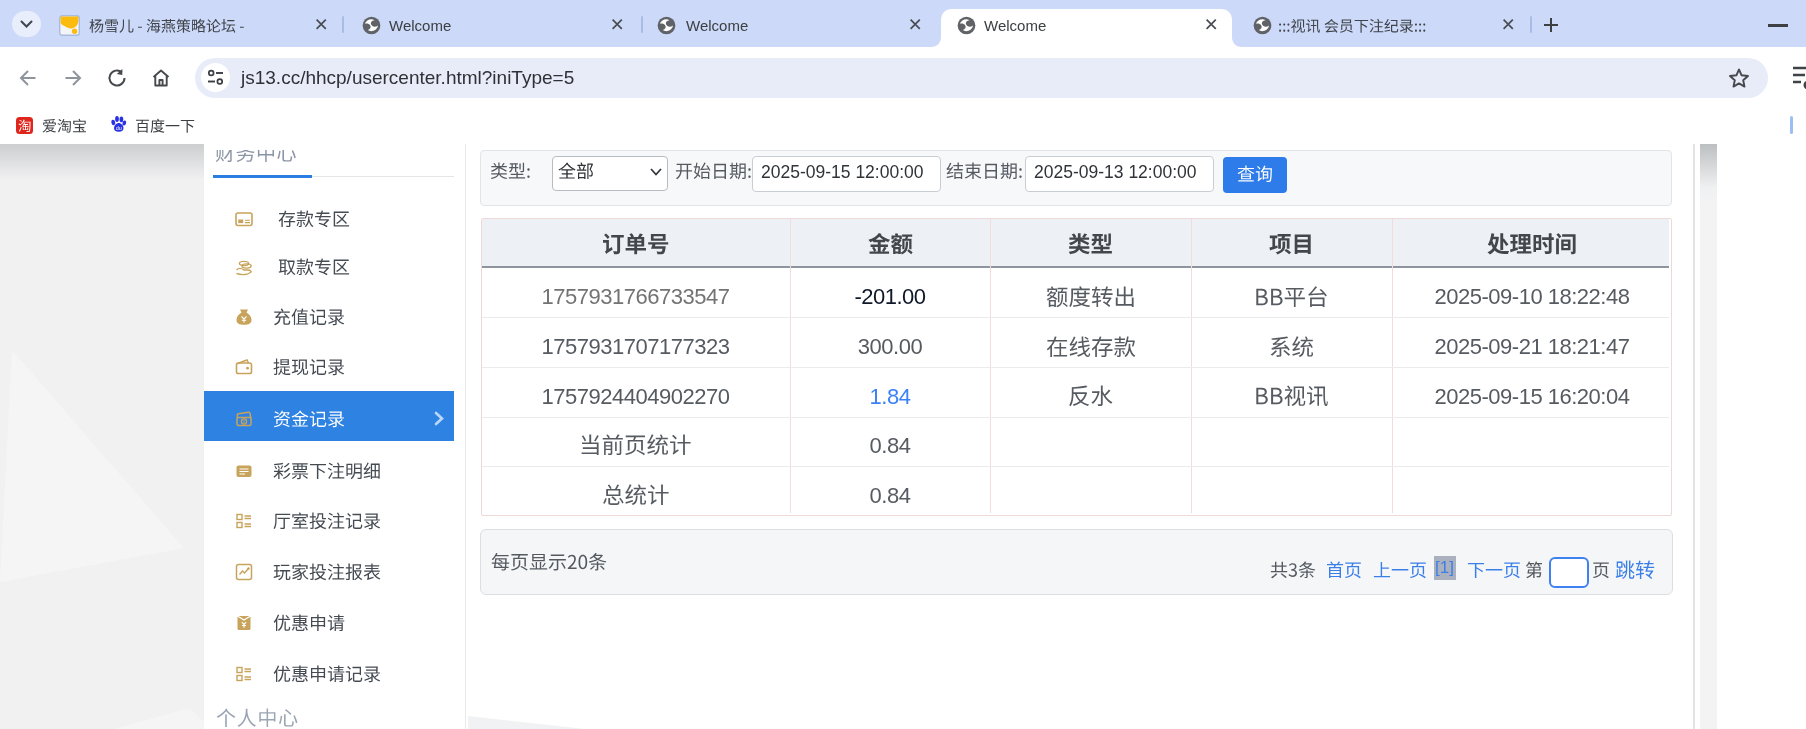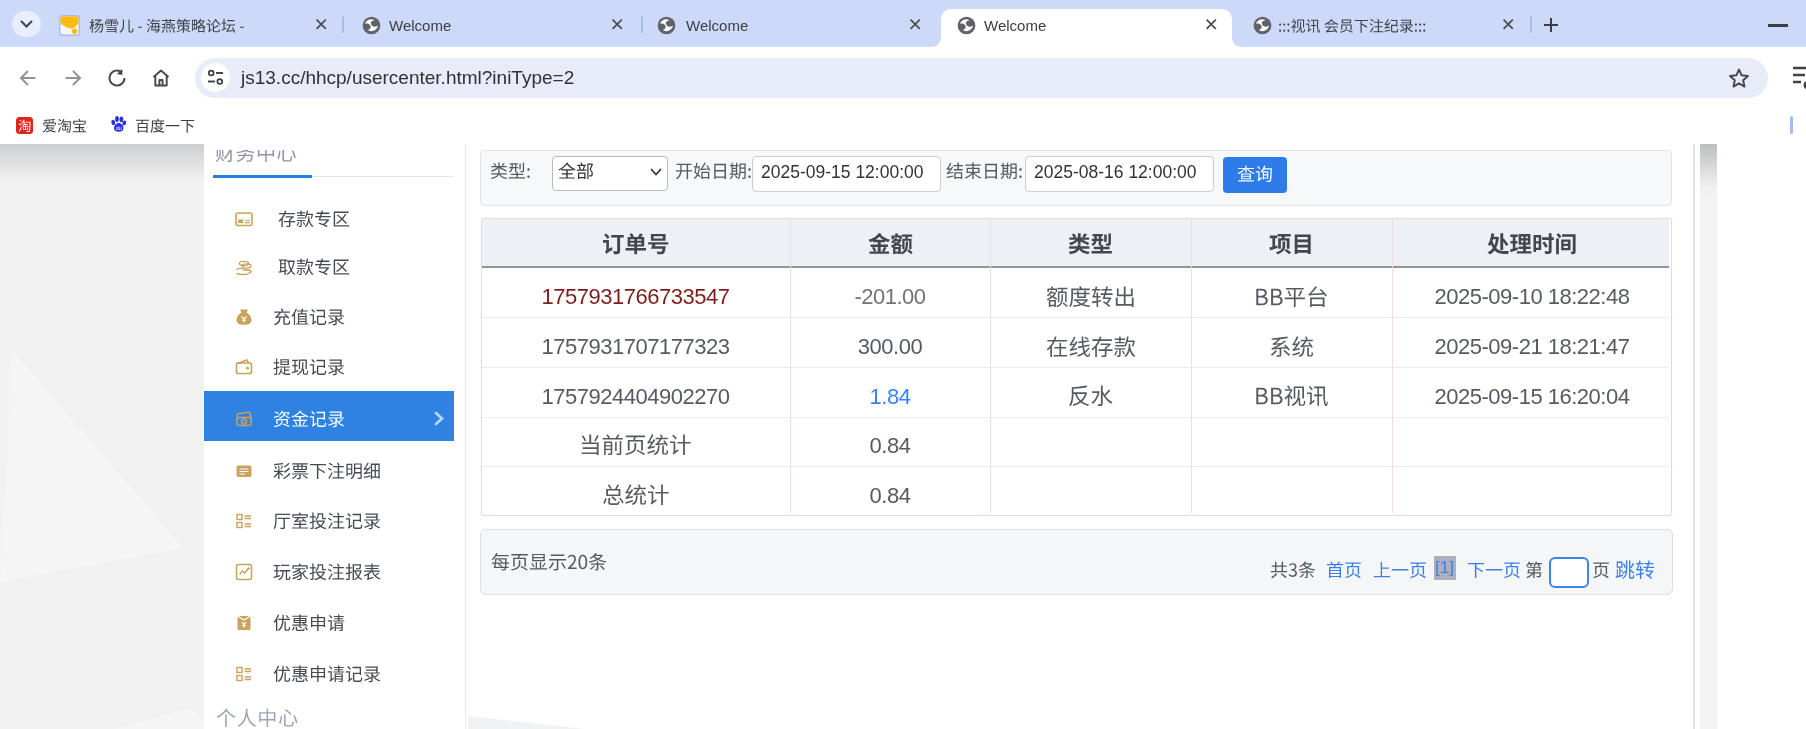--- a/index.html
+++ b/index.html
@@ -85,21 +85,21 @@
     <path d="M1.5 8 L9 1.5 L16.5 8 M3.3 7 V16.5 H14.7 V7 M7.4 16.5 V11 H10.6 V16.5" stroke="#46494e" stroke-width="1.9" fill="none" stroke-linejoin="round"></path>
   </svg>
 <div class="a" style="left:195px;top:58px;width:1573px;height:40px;background:#e8ecf8;border-radius:20px"></div>
 <div class="a" style="left:201px;top:63px;width:29px;height:29px;background:#fff;border-radius:15px"></div>
 <svg class="i" style="left:208px;top:70px" width="16" height="15">
     <circle cx="3.2" cy="3" r="2.4" stroke="#3a3f45" stroke-width="1.7" fill="none"></circle>
     <path d="M8 3 H15" stroke="#3a3f45" stroke-width="1.9"></path>
     <circle cx="11.8" cy="11.5" r="2.4" stroke="#3a3f45" stroke-width="1.7" fill="none"></circle>
     <path d="M0 11.5 H7" stroke="#3a3f45" stroke-width="1.9"></path>
   </svg>
-<div class="a" style="left:241.0px;top:66.5px;font:400 19px/22px 'Liberation Sans',sans-serif;color:#2f3136;letter-spacing:0">js13.cc/hhcp/usercenter.html?iniType=2</div>
+<div class="a" style="left:241.0px;top:66.5px;font:400 19px/22px 'Liberation Sans',sans-serif;color:#2f3136;letter-spacing:0">js13.cc/hhcp/usercenter.html?iniType=5</div>
 <svg class="i" style="left:1729px;top:68px" width="20" height="20">
     <path d="M10 1.5 L12.6 7.3 L19 8 L14.2 12.3 L15.5 18.6 L10 15.4 L4.5 18.6 L5.8 12.3 L1 8 L7.4 7.3 Z" stroke="#46494e" stroke-width="1.9" fill="none" stroke-linejoin="round"></path>
   </svg>
 <svg class="i" style="left:1793px;top:66px" width="17" height="24">
     <path d="M0 2 H17 M0 9 H12 M0 16 H8" stroke="#3f4348" stroke-width="2.6"></path>
     <circle cx="15" cy="19" r="4.5" fill="#3f4348"></circle>
   </svg>
 <div class="a" style="left:0px;top:105px;width:1806px;height:35px;background:#ffffff"></div>
 <div class="a" style="left:16px;top:117px;width:17px;height:17px;background:#e0261c;border-radius:3.5px"></div>
 <svg class="t" style="left:17.8px;top:125.5px" width="1" height="1">
@@ -239,21 +239,21 @@
     </svg>
     <svg class="t" style="left:675.0px;top:26.5px" width="1" height="1">
       <path transform="translate(0,6.7)" d="M11.7 -12.7V-7.5H6.6V-8.3V-12.7ZM0.9 -7.5V-6.2H5.2C4.9 -3.8 4.0 -1.3 1.0 0.5C1.3 0.7 1.8 1.2 2.1 1.5C5.4 -0.6 6.3 -3.4 6.6 -6.2H11.7V1.5H13.1V-6.2H17.1V-7.5H13.1V-12.7H16.5V-13.9H1.6V-12.7H5.3V-8.3L5.3 -7.5Z M26.3 -5.9V1.4H27.6V0.6H33.0V1.4H34.3V-5.9ZM27.6 -0.6V-4.7H33.0V-0.6ZM25.7 -7.3C26.2 -7.5 27.0 -7.6 33.7 -8.1C33.9 -7.7 34.1 -7.2 34.3 -6.9L35.4 -7.5C34.9 -8.8 33.6 -10.9 32.4 -12.5L31.3 -12.0C31.9 -11.2 32.5 -10.2 33.1 -9.3L27.3 -8.9C28.5 -10.6 29.7 -12.7 30.7 -14.7L29.3 -15.1C28.4 -12.9 26.9 -10.4 26.4 -9.8C26.0 -9.1 25.6 -8.7 25.3 -8.6C25.4 -8.3 25.6 -7.6 25.7 -7.3ZM21.6 -10.2H23.7C23.5 -7.9 23.1 -5.9 22.4 -4.3C21.8 -4.8 21.2 -5.3 20.6 -5.7C20.9 -7.0 21.3 -8.6 21.6 -10.2ZM19.2 -5.3C20.1 -4.6 21.0 -3.9 21.9 -3.1C21.1 -1.5 20.0 -0.4 18.7 0.3C19.0 0.6 19.4 1.1 19.5 1.4C20.9 0.6 22.0 -0.6 22.9 -2.2C23.6 -1.6 24.2 -0.9 24.6 -0.4L25.4 -1.5C24.9 -2.1 24.2 -2.8 23.5 -3.5C24.3 -5.5 24.8 -8.1 25.0 -11.3L24.2 -11.5L24.0 -11.4H21.9C22.1 -12.7 22.3 -13.9 22.5 -15.0L21.2 -15.0C21.1 -13.9 20.9 -12.7 20.7 -11.4H18.8V-10.2H20.4C20.0 -8.3 19.6 -6.5 19.2 -5.3Z M40.6 -6.3H49.5V-1.3H40.6ZM40.6 -7.7V-12.5H49.5V-7.7ZM39.2 -13.9V1.2H40.6V0.1H49.5V1.2H51.0V-13.9Z M57.2 -2.6C56.7 -1.4 55.7 -0.2 54.7 0.6C55.0 0.8 55.6 1.2 55.8 1.4C56.8 0.5 57.8 -0.8 58.5 -2.2ZM59.8 -2.0C60.5 -1.2 61.3 0.0 61.6 0.8L62.7 0.1C62.4 -0.6 61.5 -1.7 60.8 -2.6ZM69.4 -13.0V-10.1H65.7V-13.0ZM64.4 -14.2V-7.7C64.4 -5.1 64.3 -1.7 62.8 0.7C63.1 0.9 63.6 1.3 63.9 1.5C64.9 -0.2 65.4 -2.5 65.6 -4.7H69.4V-0.3C69.4 -0.0 69.3 0.1 69.0 0.1C68.8 0.1 67.8 0.1 66.9 0.1C67.1 0.4 67.3 1.0 67.3 1.4C68.6 1.4 69.5 1.3 70.0 1.1C70.5 0.9 70.7 0.5 70.7 -0.3V-14.2ZM69.4 -8.9V-5.9H65.7C65.7 -6.5 65.7 -7.1 65.7 -7.7V-8.9ZM61.0 -14.9V-12.7H57.7V-14.9H56.5V-12.7H54.9V-11.5H56.5V-4.2H54.7V-3.0H63.6V-4.2H62.2V-11.5H63.6V-12.7H62.2V-14.9ZM57.7 -11.5H61.0V-9.9H57.7ZM57.7 -8.8H61.0V-7.1H57.7ZM57.7 -6.0H61.0V-4.2H57.7Z M74.5 -7.0C75.2 -7.0 75.7 -7.5 75.7 -8.3C75.7 -9.0 75.2 -9.5 74.5 -9.5C73.8 -9.5 73.3 -9.0 73.3 -8.3C73.3 -7.5 73.8 -7.0 74.5 -7.0ZM74.5 0.2C75.2 0.2 75.7 -0.3 75.7 -1.0C75.7 -1.8 75.2 -2.3 74.5 -2.3C73.8 -2.3 73.3 -1.8 73.3 -1.0C73.3 -0.3 73.8 0.2 74.5 0.2Z" fill="#555a60"></path>
     </svg>
     <div class="a" style="left:752px;top:12px;width:187px;height:34px;background:#fff;border:1px solid #c9ced3;border-radius:4px"></div>
     <div class="a" style="left:761.0px;top:17.5px;font:400 17.5px/20px 'Liberation Sans',sans-serif;color:#303337;letter-spacing:0">2025-09-15 12:00:00</div>
     <svg class="t" style="left:946.0px;top:26.5px" width="1" height="1">
       <path transform="translate(0,6.7)" d="M0.6 -1.0 0.9 0.4C2.6 0.0 5.0 -0.5 7.3 -1.0L7.2 -2.2C4.8 -1.7 2.3 -1.2 0.6 -1.0ZM1.0 -7.7C1.3 -7.8 1.7 -7.9 4.0 -8.2C3.2 -7.0 2.4 -6.1 2.1 -5.8C1.5 -5.1 1.1 -4.7 0.7 -4.6C0.8 -4.3 1.1 -3.6 1.1 -3.3C1.6 -3.5 2.2 -3.7 7.2 -4.6C7.2 -4.9 7.1 -5.4 7.2 -5.8L3.1 -5.1C4.6 -6.7 6.0 -8.6 7.3 -10.6L6.0 -11.3C5.7 -10.7 5.3 -10.0 4.9 -9.4L2.5 -9.2C3.5 -10.7 4.6 -12.6 5.4 -14.4L4.0 -15.0C3.3 -12.9 2.0 -10.7 1.6 -10.1C1.2 -9.5 0.9 -9.1 0.5 -9.0C0.7 -8.7 0.9 -8.0 1.0 -7.7ZM11.5 -15.1V-12.7H7.3V-11.4H11.5V-8.6H7.8V-7.3H16.7V-8.6H12.9V-11.4H17.0V-12.7H12.9V-15.1ZM8.3 -5.5V1.4H9.6V0.6H14.9V1.3H16.2V-5.5ZM9.6 -0.6V-4.2H14.9V-0.6Z M20.6 -10.0V-4.8H25.6C23.9 -2.9 21.2 -1.2 18.7 -0.3C19.0 -0.0 19.4 0.5 19.7 0.8C22.0 -0.1 24.5 -1.8 26.3 -3.8V1.4H27.7V-3.9C29.4 -1.8 32.0 -0.1 34.4 0.9C34.6 0.5 35.1 -0.0 35.4 -0.3C32.9 -1.2 30.1 -2.9 28.4 -4.8H33.5V-10.0H27.7V-11.9H34.7V-13.2H27.7V-15.1H26.3V-13.2H19.4V-11.9H26.3V-10.0ZM21.9 -8.8H26.3V-6.0H21.9ZM27.7 -8.8H32.1V-6.0H27.7Z M40.6 -6.3H49.5V-1.3H40.6ZM40.6 -7.7V-12.5H49.5V-7.7ZM39.2 -13.9V1.2H40.6V0.1H49.5V1.2H51.0V-13.9Z M57.2 -2.6C56.7 -1.4 55.7 -0.2 54.7 0.6C55.0 0.8 55.6 1.2 55.8 1.4C56.8 0.5 57.8 -0.8 58.5 -2.2ZM59.8 -2.0C60.5 -1.2 61.3 0.0 61.6 0.8L62.7 0.1C62.4 -0.6 61.5 -1.7 60.8 -2.6ZM69.4 -13.0V-10.1H65.7V-13.0ZM64.4 -14.2V-7.7C64.4 -5.1 64.3 -1.7 62.8 0.7C63.1 0.9 63.6 1.3 63.9 1.5C64.9 -0.2 65.4 -2.5 65.6 -4.7H69.4V-0.3C69.4 -0.0 69.3 0.1 69.0 0.1C68.8 0.1 67.8 0.1 66.9 0.1C67.1 0.4 67.3 1.0 67.3 1.4C68.6 1.4 69.5 1.3 70.0 1.1C70.5 0.9 70.7 0.5 70.7 -0.3V-14.2ZM69.4 -8.9V-5.9H65.7C65.7 -6.5 65.7 -7.1 65.7 -7.7V-8.9ZM61.0 -14.9V-12.7H57.7V-14.9H56.5V-12.7H54.9V-11.5H56.5V-4.2H54.7V-3.0H63.6V-4.2H62.2V-11.5H63.6V-12.7H62.2V-14.9ZM57.7 -11.5H61.0V-9.9H57.7ZM57.7 -8.8H61.0V-7.1H57.7ZM57.7 -6.0H61.0V-4.2H57.7Z M74.5 -7.0C75.2 -7.0 75.7 -7.5 75.7 -8.3C75.7 -9.0 75.2 -9.5 74.5 -9.5C73.8 -9.5 73.3 -9.0 73.3 -8.3C73.3 -7.5 73.8 -7.0 74.5 -7.0ZM74.5 0.2C75.2 0.2 75.7 -0.3 75.7 -1.0C75.7 -1.8 75.2 -2.3 74.5 -2.3C73.8 -2.3 73.3 -1.8 73.3 -1.0C73.3 -0.3 73.8 0.2 74.5 0.2Z" fill="#555a60"></path>
     </svg>
     <div class="a" style="left:1025px;top:12px;width:187px;height:34px;background:#fff;border:1px solid #c9ced3;border-radius:4px"></div>
-    <div class="a" style="left:1034.0px;top:17.5px;font:400 17.5px/20px 'Liberation Sans',sans-serif;color:#303337;letter-spacing:0">2025-08-16 12:00:00</div>
+    <div class="a" style="left:1034.0px;top:17.5px;font:400 17.5px/20px 'Liberation Sans',sans-serif;color:#303337;letter-spacing:0">2025-09-13 12:00:00</div>
     <div class="a" style="left:1223px;top:13px;width:64px;height:36px;background:#2d7cea;border-radius:4px"></div>
     <svg class="t" style="left:1237.0px;top:30.0px" width="1" height="1">
       <path transform="translate(0,6.7)" d="M5.3 -3.9H12.6V-2.4H5.3ZM5.3 -6.3H12.6V-4.9H5.3ZM4.0 -7.3V-1.4H14.0V-7.3ZM1.3 -0.4V0.9H16.7V-0.4ZM8.3 -15.1V-12.8H1.0V-11.6H6.8C5.3 -9.9 2.9 -8.4 0.6 -7.6C0.9 -7.4 1.3 -6.9 1.5 -6.6C4.0 -7.5 6.6 -9.4 8.3 -11.6V-7.9H9.6V-11.6C11.3 -9.5 14.0 -7.6 16.5 -6.7C16.6 -7.0 17.0 -7.6 17.4 -7.8C15.1 -8.5 12.6 -10.0 11.1 -11.6H17.0V-12.8H9.6V-15.1Z M20.1 -13.9C20.9 -13.1 22.0 -12.0 22.5 -11.2L23.5 -12.1C23.0 -12.8 21.9 -13.9 21.0 -14.7ZM18.8 -9.5V-8.2H21.3V-2.0C21.3 -1.2 20.8 -0.7 20.4 -0.4C20.7 -0.2 21.0 0.4 21.1 0.7C21.4 0.4 21.9 -0.0 24.9 -2.3C24.8 -2.6 24.6 -3.1 24.5 -3.5L22.6 -2.1V-9.5ZM27.1 -15.1C26.4 -12.8 25.1 -10.6 23.6 -9.1C24.0 -8.9 24.5 -8.5 24.8 -8.2C25.5 -9.0 26.2 -10.0 26.9 -11.2H33.6C33.4 -3.7 33.1 -0.8 32.5 -0.2C32.3 0.1 32.1 0.1 31.7 0.1C31.3 0.1 30.3 0.1 29.2 0.0C29.5 0.4 29.6 1.0 29.7 1.3C30.7 1.4 31.7 1.4 32.3 1.3C32.9 1.3 33.3 1.1 33.7 0.6C34.4 -0.3 34.6 -3.2 34.9 -11.7C34.9 -11.9 34.9 -12.4 34.9 -12.4H27.5C27.9 -13.2 28.2 -14.0 28.5 -14.8ZM30.1 -5.3V-3.3H27.0V-5.3ZM30.1 -6.4H27.0V-8.3H30.1ZM25.7 -9.4V-1.1H27.0V-2.2H31.3V-9.4Z" fill="#ffffff"></path>
     </svg>
     <div class="a" style="left:481px;top:74px;width:1189px;height:296px;background:#fff;border:1px solid #eed8d8;border-radius:2px"></div>
     <div class="a" style="left:482px;top:75px;width:1187px;height:47px;background:#edf0f4;border-bottom:2px solid #8f959c"></div>
     <svg class="t" style="left:601.8px;top:99.5px" width="1" height="1">
       <path transform="translate(0,8.3)" d="M2.1 -17.2C3.3 -16.0 4.9 -14.4 5.7 -13.4L7.6 -15.3C6.8 -16.4 5.1 -17.9 3.9 -18.9ZM4.3 1.7C4.7 1.1 5.6 0.5 10.7 -2.9C10.4 -3.5 10.0 -4.7 9.9 -5.4L6.9 -3.5V-12.2H1.0V-9.6H4.3V-2.8C4.3 -1.7 3.5 -1.0 3.0 -0.6C3.4 -0.1 4.1 1.0 4.3 1.7ZM9.2 -17.4V-14.7H15.2V-1.5C15.2 -1.1 15.1 -1.0 14.6 -0.9C14.1 -0.9 12.5 -0.9 11.0 -1.0C11.5 -0.2 12.0 1.1 12.1 1.9C14.2 1.9 15.7 1.8 16.8 1.4C17.8 0.9 18.1 0.1 18.1 -1.5V-14.7H21.8V-17.4Z M28.2 -9.5H32.3V-7.9H28.2ZM35.1 -9.5H39.4V-7.9H35.1ZM28.2 -13.1H32.3V-11.5H28.2ZM35.1 -13.1H39.4V-11.5H35.1ZM37.8 -18.9C37.4 -17.8 36.6 -16.4 35.9 -15.3H31.0L32.0 -15.8C31.6 -16.7 30.6 -18.0 29.7 -19.0L27.4 -18.0C28.0 -17.2 28.7 -16.1 29.2 -15.3H25.6V-5.7H32.3V-4.3H23.6V-1.8H32.3V2.0H35.1V-1.8H44.0V-4.3H35.1V-5.7H42.2V-15.3H38.9C39.6 -16.1 40.2 -17.1 40.9 -18.1Z M51.6 -16.0H60.8V-13.9H51.6ZM48.9 -18.3V-11.5H63.6V-18.3ZM46.2 -10.1V-7.7H50.4C50.0 -6.2 49.4 -4.7 49.0 -3.6H60.5C60.2 -1.9 59.9 -1.0 59.4 -0.7C59.2 -0.5 58.9 -0.5 58.4 -0.5C57.7 -0.5 56.0 -0.5 54.5 -0.7C55.0 0.0 55.4 1.1 55.4 1.9C57.0 2.0 58.5 2.0 59.3 1.9C60.4 1.8 61.1 1.7 61.8 1.1C62.6 0.3 63.2 -1.4 63.6 -4.9C63.7 -5.2 63.7 -6.0 63.7 -6.0H52.9L53.5 -7.7H66.2V-10.1Z" fill="#43474c"></path>
     </svg>
     <svg class="t" style="left:867.5px;top:99.5px" width="1" height="1">
@@ -269,22 +269,22 @@
       <path transform="translate(0,8.3)" d="M8.9 -13.1C8.6 -10.6 8.0 -8.5 7.3 -6.8C6.6 -8.1 6.0 -9.6 5.5 -11.5L6.0 -13.1ZM4.4 -19.1C3.8 -14.6 2.5 -10.1 0.8 -7.9C1.6 -7.5 2.5 -6.8 3.0 -6.4C3.4 -6.9 3.8 -7.5 4.1 -8.1C4.6 -6.6 5.2 -5.4 5.8 -4.3C4.5 -2.3 2.7 -0.9 0.5 0.0C1.2 0.4 2.3 1.5 2.8 2.1C4.7 1.2 6.3 -0.1 7.6 -1.9C10.3 0.9 13.7 1.6 17.4 1.6H21.0C21.2 0.8 21.6 -0.6 22.1 -1.3C21.0 -1.3 18.4 -1.3 17.5 -1.3C14.4 -1.3 11.4 -1.8 9.1 -4.3C10.6 -7.0 11.5 -10.6 11.9 -15.2L10.1 -15.6L9.6 -15.5H6.7C6.9 -16.5 7.1 -17.5 7.3 -18.5ZM13.3 -19.1V-2.3H16.2V-10.7C17.3 -9.1 18.5 -7.5 19.1 -6.3L21.5 -7.8C20.5 -9.4 18.4 -12.0 16.9 -13.9L16.2 -13.5V-19.1Z M34.1 -11.9H36.4V-9.9H34.1ZM38.7 -11.9H40.9V-9.9H38.7ZM34.1 -15.9H36.4V-14.0H34.1ZM38.7 -15.9H40.9V-14.0H38.7ZM29.9 -1.1V1.3H44.4V-1.1H38.9V-3.3H43.7V-5.7H38.9V-7.6H43.4V-18.2H31.6V-7.6H36.1V-5.7H31.5V-3.3H36.1V-1.1ZM23.0 -2.8 23.6 -0.0C25.8 -0.7 28.5 -1.6 31.0 -2.5L30.6 -5.1L28.4 -4.4V-8.9H30.4V-11.3H28.4V-15.3H30.8V-17.8H23.3V-15.3H25.8V-11.3H23.5V-8.9H25.8V-3.6Z M55.3 -9.6C56.4 -8.0 57.9 -5.8 58.5 -4.5L60.9 -5.8C60.2 -7.1 58.7 -9.2 57.6 -10.8ZM51.7 -8.7V-4.6H49.0V-8.7ZM51.7 -11.0H49.0V-14.9H51.7ZM46.5 -17.3V-0.4H49.0V-2.2H54.2V-17.3ZM61.8 -19.0V-15.0H55.1V-12.3H61.8V-1.6C61.8 -1.1 61.6 -1.0 61.1 -1.0C60.6 -1.0 59.0 -1.0 57.4 -1.1C57.8 -0.3 58.2 0.9 58.3 1.7C60.6 1.7 62.2 1.6 63.2 1.2C64.2 0.8 64.6 0.0 64.6 -1.6V-12.3H66.8V-15.0H64.6V-19.0Z M69.1 -13.7V2.0H71.9V-13.7ZM69.4 -17.7C70.4 -16.6 71.6 -15.1 72.1 -14.1L74.3 -15.6C73.8 -16.6 72.6 -18.0 71.5 -19.0ZM76.6 -6.3H80.9V-4.2H76.6ZM76.6 -10.6H80.9V-8.5H76.6ZM74.2 -12.8V-2.0H83.5V-12.8ZM75.1 -18.0V-15.5H85.8V-0.9C85.8 -0.6 85.7 -0.5 85.4 -0.5C85.2 -0.5 84.3 -0.5 83.6 -0.5C83.9 0.1 84.3 1.2 84.4 1.9C85.8 1.9 86.9 1.8 87.6 1.4C88.4 1.0 88.6 0.4 88.6 -0.9V-18.0Z" fill="#43474c"></path>
     </svg>
     <div class="a" style="left:790px;top:75px;width:1px;height:294px;background:#f4dcdc"></div>
     <div class="a" style="left:990px;top:75px;width:1px;height:294px;background:#f4dcdc"></div>
     <div class="a" style="left:1191px;top:75px;width:1px;height:294px;background:#f4dcdc"></div>
     <div class="a" style="left:1392px;top:75px;width:1px;height:294px;background:#f4dcdc"></div>
     <div class="a" style="left:482px;top:173px;width:1187px;height:1px;background:#ebebeb"></div>
     <div class="a" style="left:482px;top:223px;width:1187px;height:1px;background:#ebebeb"></div>
     <div class="a" style="left:482px;top:273px;width:1187px;height:1px;background:#ebebeb"></div>
     <div class="a" style="left:482px;top:322px;width:1187px;height:1px;background:#ebebeb"></div>
-    <div class="a" style="left:635.5px;top:140.0px;font:400 22px/25px 'Liberation Sans',sans-serif;color:#7f1d1d;letter-spacing:-0.5px;transform:translateX(-50%)">1757931766733547</div>
-    <div class="a" style="left:890.0px;top:140.0px;font:400 22px/25px 'Liberation Sans',sans-serif;color:#737373;letter-spacing:-0.5px;transform:translateX(-50%)">-201.00</div>
+    <div class="a" style="left:635.5px;top:140.0px;font:400 22px/25px 'Liberation Sans',sans-serif;color:#737373;letter-spacing:-0.5px;transform:translateX(-50%)">1757931766733547</div>
+    <div class="a" style="left:890.0px;top:140.0px;font:400 22px/25px 'Liberation Sans',sans-serif;color:#0f172a;letter-spacing:-0.5px;transform:translateX(-50%)">-201.00</div>
     <svg class="t" style="left:1045.5px;top:152.5px" width="1" height="1">
       <path transform="translate(0,8.3)" d="M15.6 -11.1C15.5 -4.1 15.2 -1.0 10.3 0.7C10.6 1.0 11.0 1.5 11.2 1.9C16.5 -0.0 17.0 -3.6 17.1 -11.1ZM16.6 -1.9C18.1 -0.8 20.0 0.7 20.9 1.7L21.9 0.5C20.9 -0.4 19.0 -1.9 17.5 -2.9ZM11.9 -13.7V-3.1H13.4V-12.4H19.1V-3.1H20.6V-13.7H16.4C16.7 -14.4 17.0 -15.3 17.3 -16.1H21.4V-17.6H11.6V-16.1H15.8C15.5 -15.3 15.2 -14.4 14.9 -13.7ZM4.8 -18.5C5.1 -18.0 5.4 -17.3 5.7 -16.7H1.4V-13.3H2.9V-15.3H9.7V-13.3H11.2V-16.7H7.5C7.2 -17.4 6.7 -18.2 6.3 -18.8ZM2.8 -5.2V1.6H4.4V0.9H8.3V1.6H9.9V-5.2ZM4.4 -0.5V-3.9H8.3V-0.5ZM3.4 -9.4 5.0 -8.5C3.8 -7.6 2.3 -6.9 0.9 -6.4C1.1 -6.1 1.4 -5.3 1.6 -4.9C3.3 -5.5 5.0 -6.5 6.5 -7.7C7.9 -6.9 9.3 -6.0 10.1 -5.4L11.3 -6.6C10.4 -7.2 9.0 -8.0 7.6 -8.7C8.7 -9.8 9.7 -11.1 10.3 -12.5L9.4 -13.1L9.1 -13.0H5.6C5.9 -13.5 6.1 -13.9 6.3 -14.3L4.8 -14.6C4.1 -13.1 2.8 -11.3 0.9 -10.0C1.2 -9.8 1.7 -9.3 1.9 -8.9C3.0 -9.7 4.0 -10.7 4.7 -11.7H8.2C7.7 -10.9 7.0 -10.1 6.3 -9.4L4.4 -10.4Z M31.2 -14.5V-12.5H27.6V-11.1H31.2V-7.4H39.9V-11.1H43.6V-12.5H39.9V-14.5H38.3V-12.5H32.8V-14.5ZM38.3 -11.1V-8.8H32.8V-11.1ZM39.5 -4.6C38.5 -3.4 37.1 -2.5 35.5 -1.8C33.9 -2.5 32.6 -3.4 31.7 -4.6ZM27.9 -6.0V-4.6H30.8L30.0 -4.3C31.0 -3.0 32.2 -1.9 33.7 -1.1C31.6 -0.4 29.2 0.0 26.8 0.2C27.1 0.6 27.4 1.3 27.5 1.7C30.3 1.3 33.1 0.8 35.5 -0.2C37.7 0.8 40.3 1.5 43.2 1.8C43.4 1.4 43.8 0.7 44.1 0.3C41.7 0.1 39.4 -0.3 37.4 -1.0C39.3 -2.1 41.0 -3.5 42.0 -5.5L41.0 -6.0L40.7 -6.0ZM33.1 -18.6C33.5 -18.0 33.8 -17.3 34.0 -16.7H25.3V-10.5C25.3 -7.2 25.2 -2.4 23.3 1.0C23.8 1.2 24.5 1.5 24.8 1.8C26.7 -1.8 27.0 -7.0 27.0 -10.6V-15.1H43.8V-16.7H36.0C35.7 -17.4 35.2 -18.3 34.8 -19.0Z M46.8 -7.5C47.0 -7.6 47.7 -7.8 48.5 -7.8H50.5V-4.5L45.9 -3.8L46.3 -2.1L50.5 -2.9V1.7H52.1V-3.2L55.1 -3.8L55.1 -5.3L52.1 -4.8V-7.8H54.4V-9.3H52.1V-12.8H50.5V-9.3H48.3C49.0 -10.9 49.7 -12.8 50.3 -14.7H54.4V-16.3H50.7C50.9 -17.0 51.1 -17.8 51.3 -18.6L49.6 -18.9C49.5 -18.0 49.3 -17.1 49.1 -16.3H46.0V-14.7H48.7C48.2 -12.8 47.7 -11.3 47.4 -10.8C47.0 -9.8 46.7 -9.0 46.3 -9.0C46.5 -8.5 46.7 -7.8 46.8 -7.5ZM54.6 -12.0V-10.4H57.9C57.4 -8.9 56.9 -7.4 56.5 -6.3H63.0C62.2 -5.1 61.3 -3.8 60.3 -2.6C59.6 -3.1 58.8 -3.6 58.0 -4.0L56.9 -2.9C59.2 -1.6 61.9 0.5 63.2 1.8L64.3 0.5C63.7 -0.1 62.7 -0.9 61.6 -1.7C63.0 -3.6 64.6 -5.7 65.7 -7.4L64.5 -7.9L64.3 -7.8H58.9L59.6 -10.4H66.6V-12.0H60.1L60.8 -14.7H65.8V-16.3H61.2L61.9 -18.7L60.2 -18.9L59.5 -16.3H55.5V-14.7H59.1L58.4 -12.0Z M69.8 -7.7V0.5H85.8V1.8H87.6V-7.7H85.8V-1.2H79.6V-9.1H86.7V-16.9H84.9V-10.7H79.6V-18.9H77.8V-10.7H72.6V-16.9H70.9V-9.1H77.8V-1.2H71.7V-7.7Z" fill="#565b61"></path>
     </svg>
     <svg class="t" style="left:1254.2px;top:152.5px" width="1" height="1">
       <path transform="translate(0,8.3)" d="M2.3 0.0H7.5C11.2 0.0 13.8 -1.6 13.8 -4.8C13.8 -7.1 12.4 -8.4 10.4 -8.8V-8.9C12.0 -9.4 12.8 -10.8 12.8 -12.5C12.8 -15.4 10.5 -16.5 7.2 -16.5H2.3ZM4.3 -9.5V-14.8H6.9C9.5 -14.8 10.8 -14.1 10.8 -12.2C10.8 -10.5 9.6 -9.5 6.8 -9.5ZM4.3 -1.7V-7.9H7.2C10.1 -7.9 11.7 -7.0 11.7 -4.9C11.7 -2.7 10.1 -1.7 7.2 -1.7Z M17.1 0.0H22.3C26.0 0.0 28.6 -1.6 28.6 -4.8C28.6 -7.1 27.2 -8.4 25.2 -8.8V-8.9C26.8 -9.4 27.6 -10.8 27.6 -12.5C27.6 -15.4 25.3 -16.5 21.9 -16.5H17.1ZM19.1 -9.5V-14.8H21.7C24.3 -14.8 25.6 -14.1 25.6 -12.2C25.6 -10.5 24.4 -9.5 21.6 -9.5ZM19.1 -1.7V-7.9H22.0C24.9 -7.9 26.5 -7.0 26.5 -4.9C26.5 -2.7 24.8 -1.7 22.0 -1.7Z M33.5 -14.2C34.4 -12.5 35.2 -10.3 35.5 -9.0L37.1 -9.5C36.8 -10.8 35.9 -13.0 35.0 -14.6ZM46.6 -14.7C46.0 -13.1 45.0 -10.8 44.1 -9.4L45.6 -8.9C46.4 -10.3 47.5 -12.4 48.3 -14.2ZM30.7 -7.8V-6.1H39.9V1.8H41.6V-6.1H50.9V-7.8H41.6V-15.7H49.7V-17.4H31.9V-15.7H39.9V-7.8Z M56.1 -7.7V1.8H57.8V0.6H68.7V1.7H70.5V-7.7ZM57.8 -1.1V-6.1H68.7V-1.1ZM54.9 -9.6C55.8 -9.9 57.1 -10.0 70.1 -10.7C70.6 -10.0 71.1 -9.3 71.4 -8.7L72.9 -9.8C71.7 -11.7 69.1 -14.4 66.9 -16.4L65.5 -15.5C66.6 -14.5 67.8 -13.3 68.8 -12.2L57.3 -11.6C59.3 -13.5 61.3 -15.8 63.1 -18.2L61.4 -19.0C59.6 -16.2 57.0 -13.3 56.2 -12.6C55.4 -11.8 54.9 -11.4 54.3 -11.2C54.5 -10.8 54.8 -9.9 54.9 -9.6Z" fill="#565b61"></path>
     </svg>
     <div class="a" style="left:1532.0px;top:140.0px;font:400 22px/25px 'Liberation Sans',sans-serif;color:#565b61;letter-spacing:-0.5px;transform:translateX(-50%)">2025-09-10 18:22:48</div>
     <div class="a" style="left:635.5px;top:190.0px;font:400 22px/25px 'Liberation Sans',sans-serif;color:#565b61;letter-spacing:-0.5px;transform:translateX(-50%)">1757931707177323</div>
     <div class="a" style="left:890.0px;top:190.0px;font:400 22px/25px 'Liberation Sans',sans-serif;color:#565b61;letter-spacing:-0.5px;transform:translateX(-50%)">300.00</div>
     <svg class="t" style="left:1045.5px;top:202.5px" width="1" height="1">

